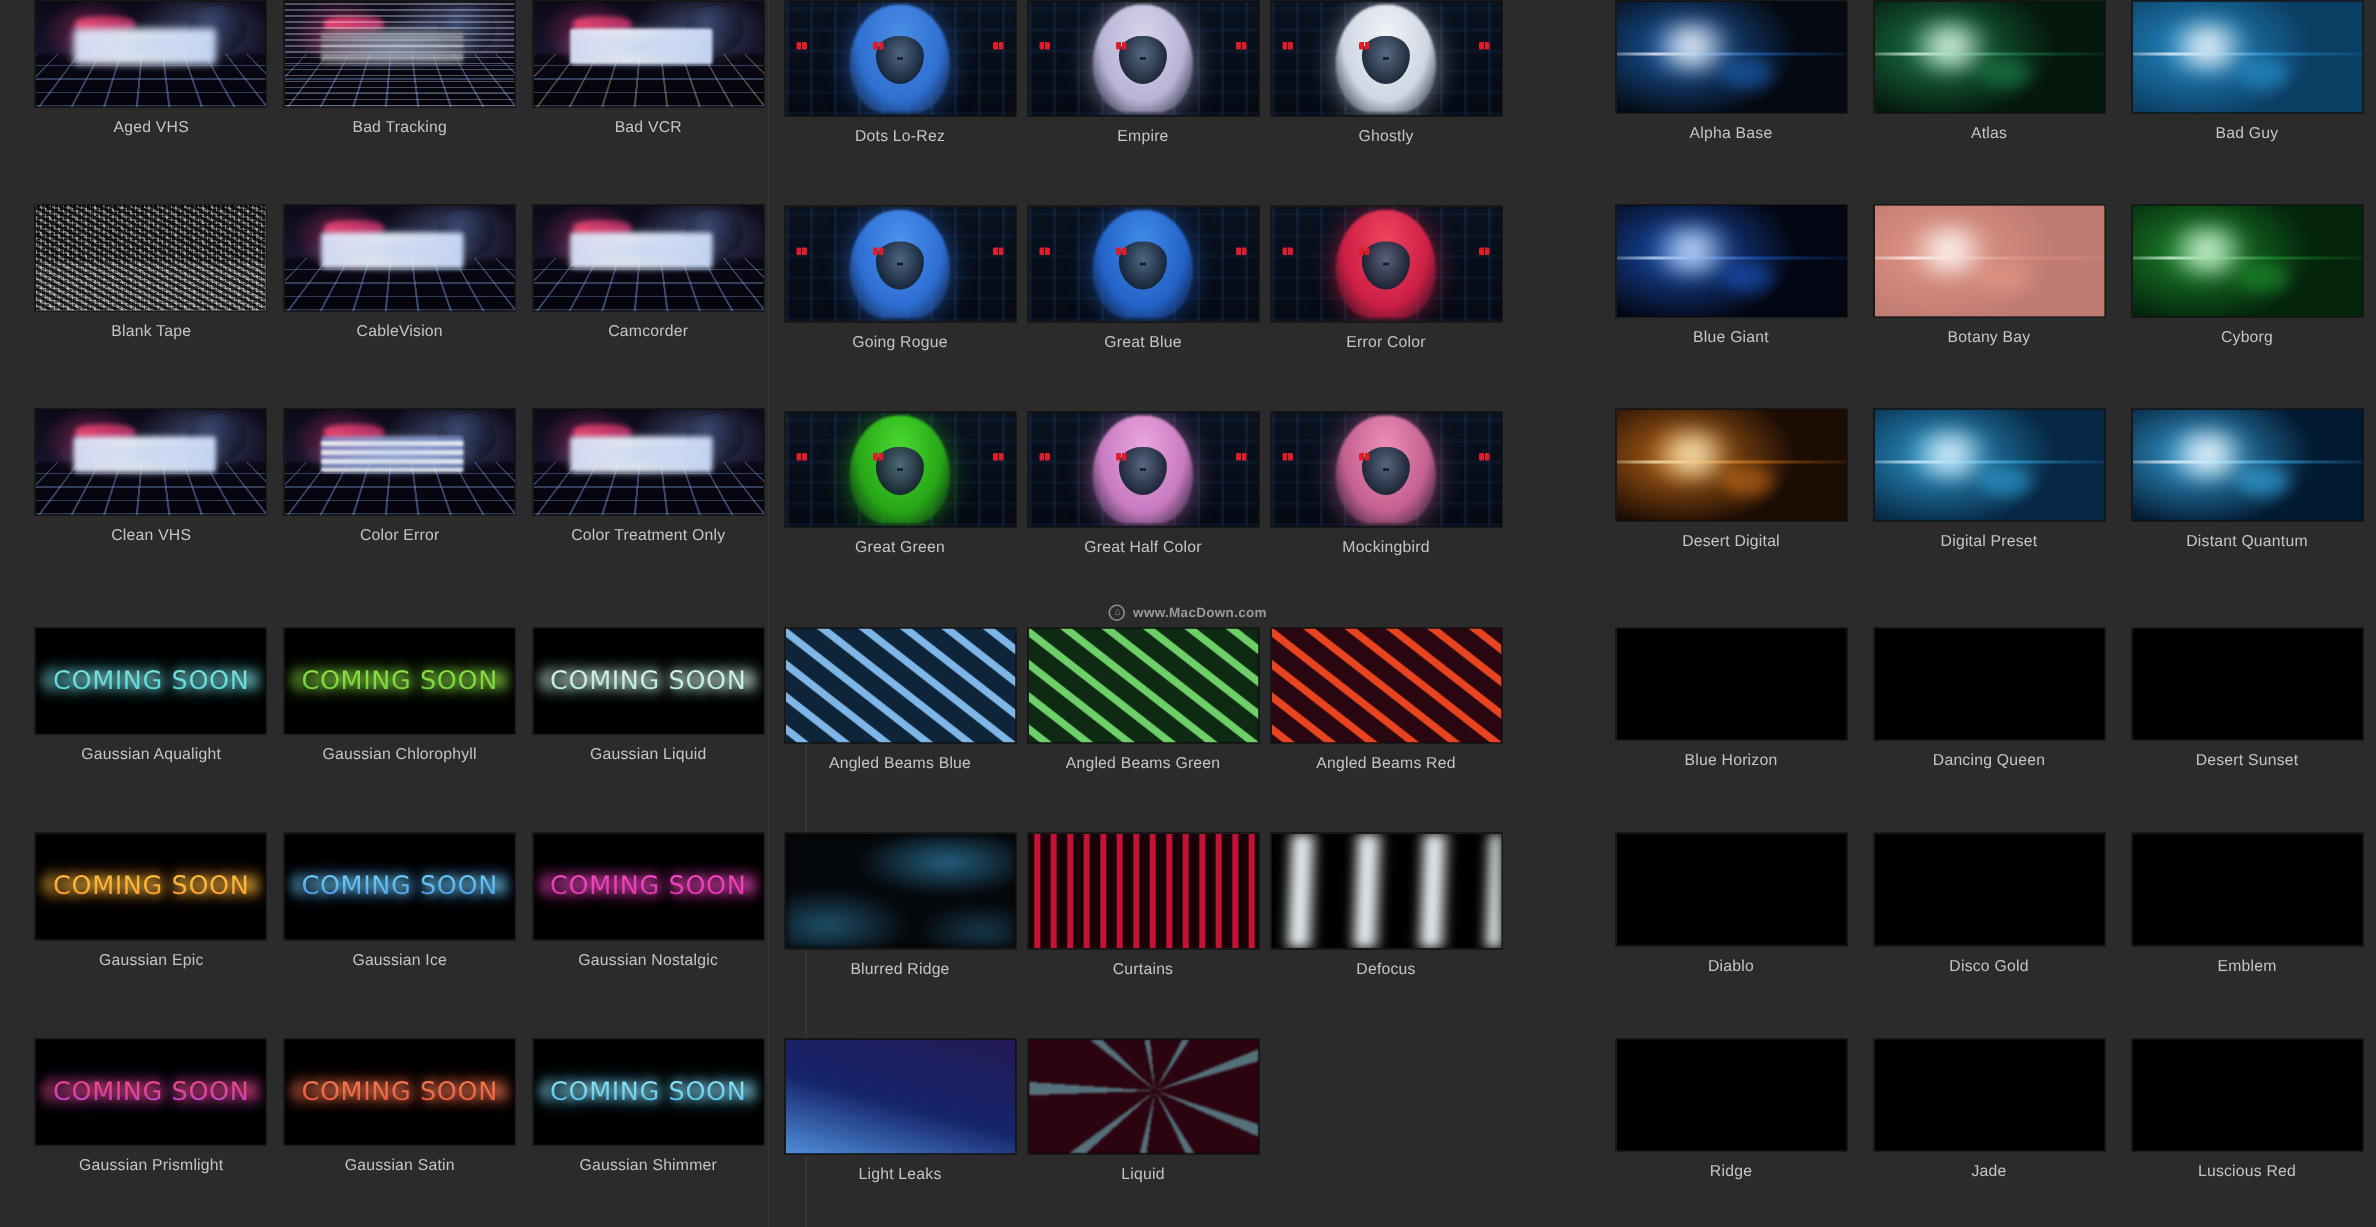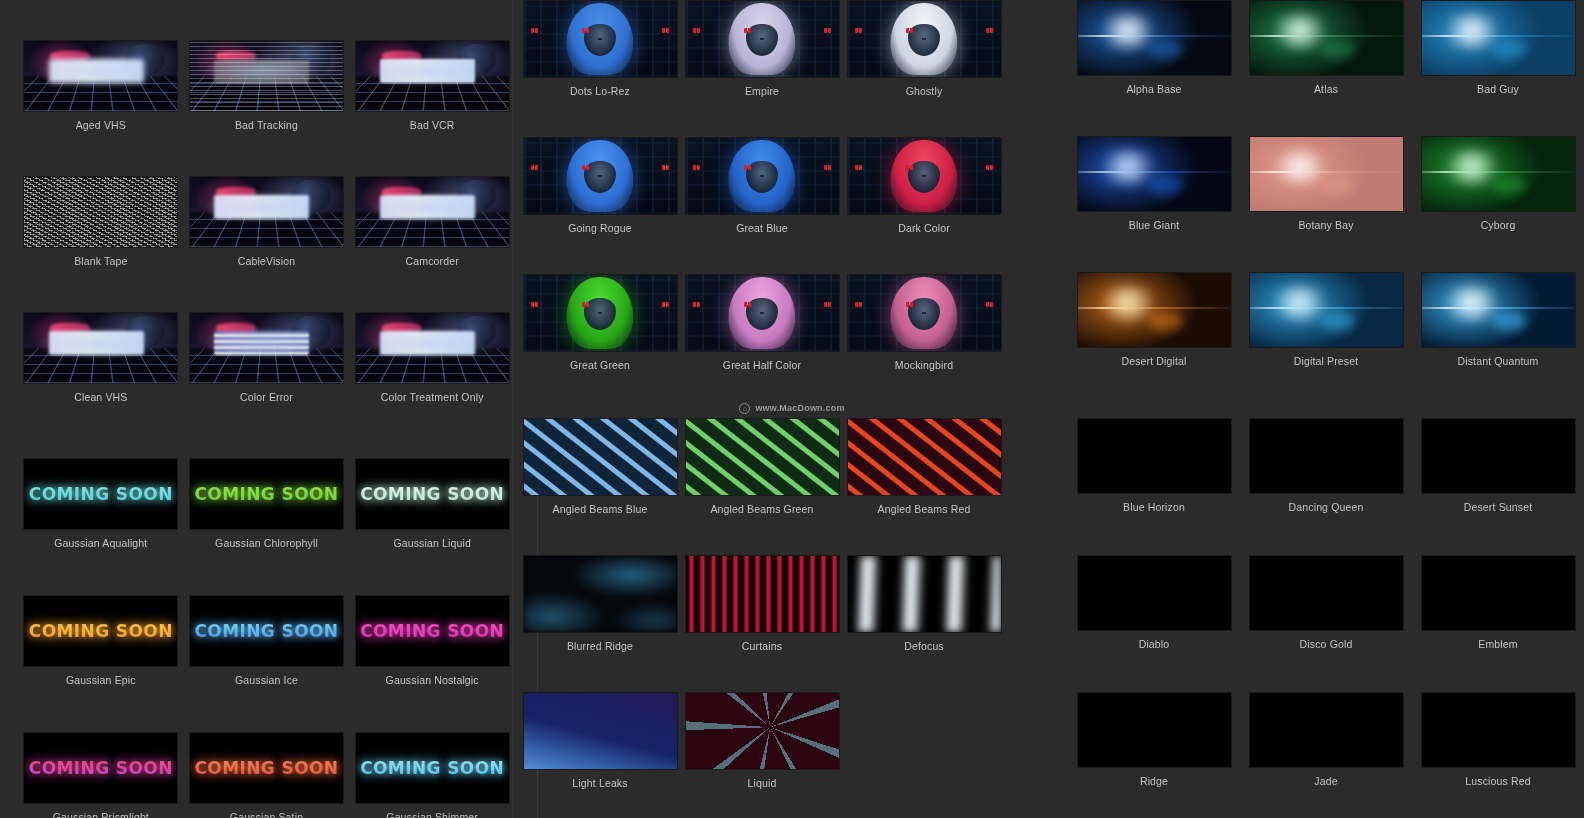--- a/index.html
+++ b/index.html
@@ -20,21 +20,21 @@
 
   .section{ position:absolute; left:0; width:100%; }
   .sec-a{ top:0; }
   .sec-b{ top:418px; }
 
   .grid{
     display:grid;
     grid-template-columns:repeat(3,1fr);
     column-gap:0px;
   }
-  .left  .grid{ padding-left:18px; padding-right:22px;margin-top:40px; }
+  .left  .grid{ padding-left:18px; padding-right:22px; }
   .mid   .grid{ padding-left:6px;  padding-right:25px; }
   .right .grid{ padding-left:13px; }
 
   .cell{ display:flex; flex-direction:column; align-items:center; }
   .thumb{
     width:155px; height:72px;
     background:#000;
     position:relative; overflow:hidden;
     border:1px solid #1a1a1a;
   }
@@ -124,21 +124,21 @@
   
   .flare{ position:absolute; inset:0; }
   .flare .core{ position:absolute; width:46%; height:46%; border-radius:50%;
     filter:blur(6px); }
   .flare .streak{ position:absolute; left:-10%; right:-10%; height:2px; top:46%; }
   .flare .ghost{ position:absolute; border-radius:50%; filter:blur(5px); opacity:.5;}
 
   
   .gauss{ position:absolute; inset:0; background:#000; display:flex;
     align-items:center; justify-content:center;}
-  .gauss .txt{ font-family:"DejaVu Sans", sans-serif; font-weight:700;
+  .gauss .txt{ font-family:"DejaVu Sans", sans-serif; font-weight:400;
     font-size:17px; letter-spacing:.4px; white-space:nowrap;
     -webkit-background-clip:text; background-clip:text; color:transparent; }
   .gauss .glow{ position:absolute; font-family:"DejaVu Sans", sans-serif; font-weight:700;
     font-size:17px; letter-spacing:.4px; white-space:nowrap; filter:blur(4px); opacity:.85; }
 
   
   .beams{ position:absolute; inset:0; }
 
   
   .watermark{
@@ -443,21 +443,21 @@
                 <div class="hair" style="background:radial-gradient(ellipse at 50% 30%, #f0455f, #cc1f45 60%, rgba(10,20,35,.2) 100%);box-shadow:0 0 18px #cc1f4599;"></div>
                 <div class="face">
                   <span class="eye l"></span>
                   <span class="eye r"></span>
                 </div>
                 <span class="led a"></span>
                 <span class="led b"></span>
                 <span class="led c"></span>
               </div>
             </div>
-            <div class="cap">Dark Color</div>
+            <div class="cap">Error Color</div>
           </div>
           <div class="cell">
             <div class="thumb">
               <div class="port">
                 <div class="bg"></div>
                 <div class="hair" style="background:radial-gradient(ellipse at 50% 30%, #4adb2f, #27a617 60%, rgba(10,20,35,.2) 100%);box-shadow:0 0 18px #27a61799;"></div>
                 <div class="face">
                   <span class="eye l"></span>
                   <span class="eye r"></span>
                 </div>

